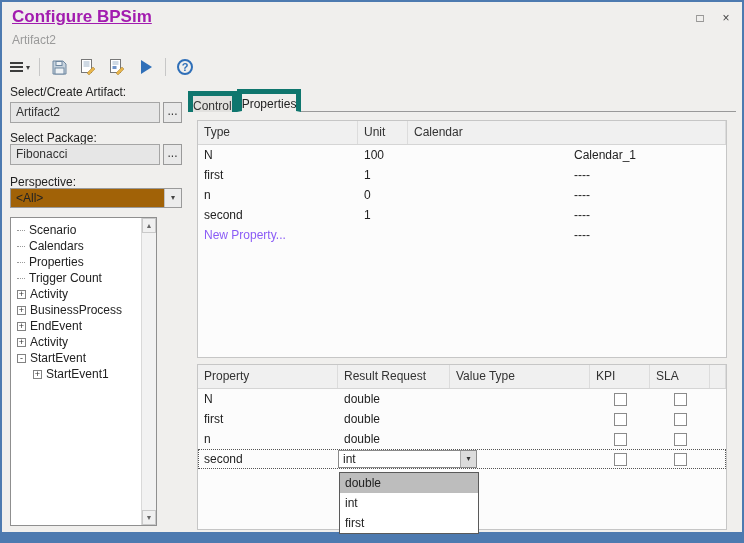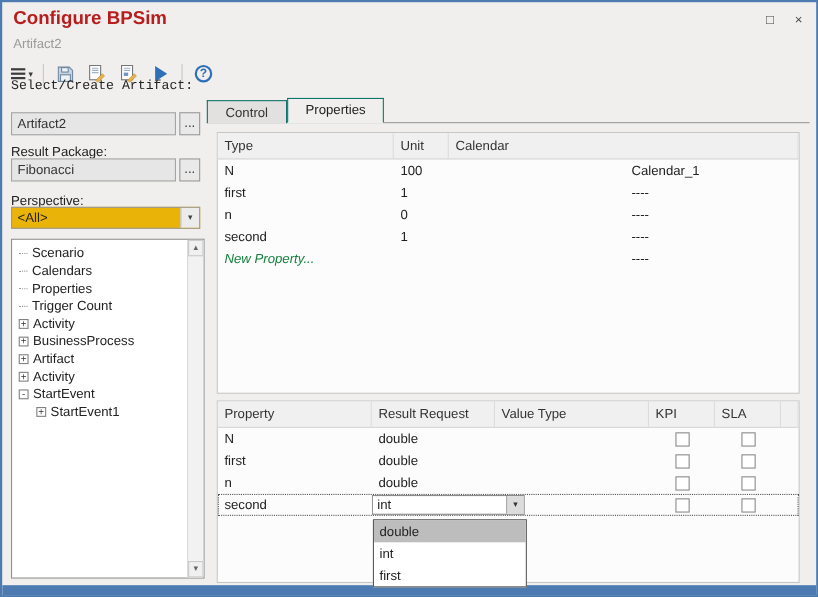--- a/index.html
+++ b/index.html
@@ -5,82 +5,82 @@
   * { margin:0; padding:0; box-sizing:border-box; }
   html,body { background:#ffffff; font-family:"Liberation Sans", sans-serif; }
   .window {
     position:relative; width:744px; height:543px;
     border:2px solid #4d7ab0; background:#f0efed; overflow:hidden;
     font-size:12px; color:#222;
   }
   .bottom-strip { position:absolute; left:0; right:0; bottom:0; height:9px; background:#4d7ab0; }
 
   
-  .title { position:absolute; left:10px; top:5px; font-size:17px; font-weight:bold; color:#b91c1c; }
+  .title { position:absolute; left:10px; top:5px; font-size:17px; font-weight:bold; color:#a21caf;text-decoration:underline; }
   .win-btns { position:absolute; right:8px; top:8px; display:flex; gap:10px; color:#444; }
   .win-btn { width:16px; height:16px; text-align:center; line-height:16px; font-size:12px; cursor:default; }
   .subtitle { position:absolute; left:10px; top:31px; color:#9a9a9a; font-size:12px; }
 
   
   .toolbar { position:absolute; left:8px; top:54px; height:22px; display:flex; align-items:center; gap:9px; }
   .tb-group { display:flex; align-items:center; gap:3px; }
   .hamburger { display:inline-block; width:13px; }
   .hamburger i { display:block; height:2px; background:#3c3c3c; margin:2px 0; }
   .caret { font-size:8px; color:#3c3c3c; }
   .tb-sep { width:1px; height:18px; background:#c7c7c7; }
   .icon-btn { display:flex; align-items:center; justify-content:center; width:20px; height:20px; }
   .play-tri { width:0; height:0; border-left:11px solid #2f6fb8; border-top:7px solid transparent; border-bottom:7px solid transparent; }
   .help-circle { width:16px; height:16px; border:2px solid #2f6fb8; border-radius:50%; color:#2f6fb8; font-weight:bold; font-size:11px; line-height:12px; text-align:center; }
 
   
   .lbl { position:absolute; left:8px; color:#222; }
-  .lbl-artifact { top:69px;font-family:Liberation Mono, monospace; }
+  .lbl-artifact { top:83px; }
   .lbl-package  { top:129px; }
   .lbl-persp    { top:173px; }
   .field { position:absolute; left:8px; width:150px; height:21px; background:#e6e6e6; border:1px solid #a5a5a5; line-height:19px; padding-left:5px; color:#333; }
   .field-artifact { top:100px; }
   .field-package  { top:142px; }
   .browse { position:absolute; left:161px; width:19px; height:21px; background:#e9e9e9; border:1px solid #9a9a9a; text-align:center; line-height:17px; color:#333; cursor:default; }
   .browse-artifact { top:100px; }
   .browse-package  { top:142px; }
-  .select { position:absolute; left:8px; top:186px; width:172px; height:20px; background:#eab308; border:1px solid #9a9a9a; line-height:18px; padding-left:5px; }
+  .select { position:absolute; left:8px; top:186px; width:172px; height:20px; background:#a16207; border:1px solid #9a9a9a; line-height:18px; padding-left:5px; }
   .select .sel-caret { position:absolute; right:0; top:0; width:17px; height:18px; background:#ececec; border-left:1px solid #c0c0c0; text-align:center; font-size:8px; line-height:18px; color:#444; }
 
   
-  .tree { position:absolute; left:8px; top:215px; width:176px; height:309px; background:#fff; border:1px solid #8f8f8f; overflow:hidden; }
+  .tree { position:absolute; left:8px; top:215px; width:147px; height:309px; background:#fff; border:1px solid #8f8f8f; overflow:hidden; }
   .tree-inner { padding:4px 2px 0 6px; }
   .titem { height:16px; line-height:16px; white-space:nowrap; display:flex; align-items:center; }
   .titem .twig { display:inline-block; width:8px; border-top:1px dotted #9a9a9a; margin-right:4px; }
   .expbox { display:inline-block; width:9px; height:9px; border:1px solid #828282; background:#fff; font-size:9px; line-height:7px; text-align:center; color:#333; margin-right:4px; flex:0 0 auto; }
   .tchild { margin-left:16px; }
   .vscroll { position:absolute; right:0; top:0; bottom:0; width:15px; background:#f2f2f2; border-left:1px solid #d9d9d9; }
   .varrow { position:absolute; left:0; width:14px; height:15px; background:#f0f0f0; border:1px solid #c9c9c9; text-align:center; font-size:7px; line-height:14px; color:#666; }
   .varrow.up { top:0; }
   .varrow.down { bottom:0; }
 
   
   .tabs { position:absolute; left:186px; top:87px; display:flex; z-index:2; }
-  .tab { padding:0 16px; border:1px solid #0f766e; cursor:default; }
+  .tab { padding:0 0; border:5px solid #0f766e; cursor:default; }
   .tab.active { height:23px; line-height:21px; background:#f0efed; border-bottom:1px solid #f0efed; z-index:3; }
   .tab.inactive { height:21px; line-height:20px; margin-top:2px; background:#e2e1df; border-bottom:none; color:#333; }
   .tabline { position:absolute; left:186px; top:109px; width:548px; border-top:1px solid #999; z-index:1; }
 
   
   .gridtable { position:absolute; background:#fcfcfc; border:1px solid #c6c6c6; }
   .upper-table { left:195px; top:118px; width:530px; height:238px; }
   .lower-table { left:195px; top:362px; width:530px; height:166px; }
   .thead { display:flex; height:24px; background:#f0f0f0; border-bottom:1px solid #d5d5d5; color:#333; }
   .thead .hc { line-height:23px; padding-left:6px; border-right:1px solid #dcdcdc; overflow:hidden; }
   .trow { display:flex; height:20px; line-height:20px; }
   .trow .tc { padding-left:6px; overflow:hidden; white-space:nowrap; }
   
   .u-c1 { width:160px; } .u-c2 { width:160px; } .u-c3 { width:50px; } .u-c4 { flex:1; }
   
   .l-c1 { width:140px; } .l-c2 { width:140px; } .l-c3 { width:112px; } .l-c4 { width:60px; } .l-c5 { width:60px; } .l-c6 { flex:1; }
-  .newprop { color:#15803d; font-style:italic; }
+  .newprop { color:#8b5cf6; }
   .selrow { outline:1px dotted #555; outline-offset:-1px; }
   .cbwrap { display:flex; align-items:center; justify-content:center; padding-left:0 !important; }
   .checkbox { width:13px; height:13px; background:#fff; border:1px solid #8a8a8a; display:inline-block; }
 
   
   .combo { display:flex; width:139px; height:18px; margin-top:1px; border:1px solid #8a8a8a; background:#fff; }
   .combo .ctxt { flex:1; padding-left:4px; line-height:16px; }
   .combo .cbtn { width:16px; background:#dcdcdc; border-left:1px solid #aaa; text-align:center; font-size:8px; line-height:16px; color:#333; }
 
   
@@ -141,21 +141,21 @@
     <span class="tb-sep"></span>
     <span class="icon-btn">
       <span class="help-circle">?</span>
     </span>
   </div>
 
   <div class="lbl lbl-artifact">Select/Create Artifact:</div>
   <div class="field field-artifact">Artifact2</div>
   <div class="browse browse-artifact">...</div>
 
-  <div class="lbl lbl-package">Result Package:</div>
+  <div class="lbl lbl-package">Select Package:</div>
   <div class="field field-package">Fibonacci</div>
   <div class="browse browse-package">...</div>
 
   <div class="lbl lbl-persp">Perspective:</div>
   <div class="select">
     <span>&lt;All&gt;</span>
     <span class="sel-caret">▾</span>
   </div>
 
   <div class="tree">
@@ -179,21 +179,21 @@
       <div class="titem">
           <span class="expbox">+</span>
           <span>Activity</span>
         </div>
       <div class="titem">
           <span class="expbox">+</span>
           <span>BusinessProcess</span>
         </div>
       <div class="titem">
           <span class="expbox">+</span>
-          <span>Artifact</span>
+          <span>EndEvent</span>
         </div>
       <div class="titem">
           <span class="expbox">+</span>
           <span>Activity</span>
         </div>
       <div class="titem">
           <span class="expbox">-</span>
           <span>StartEvent</span>
         </div>
       <div class="titem tchild">

